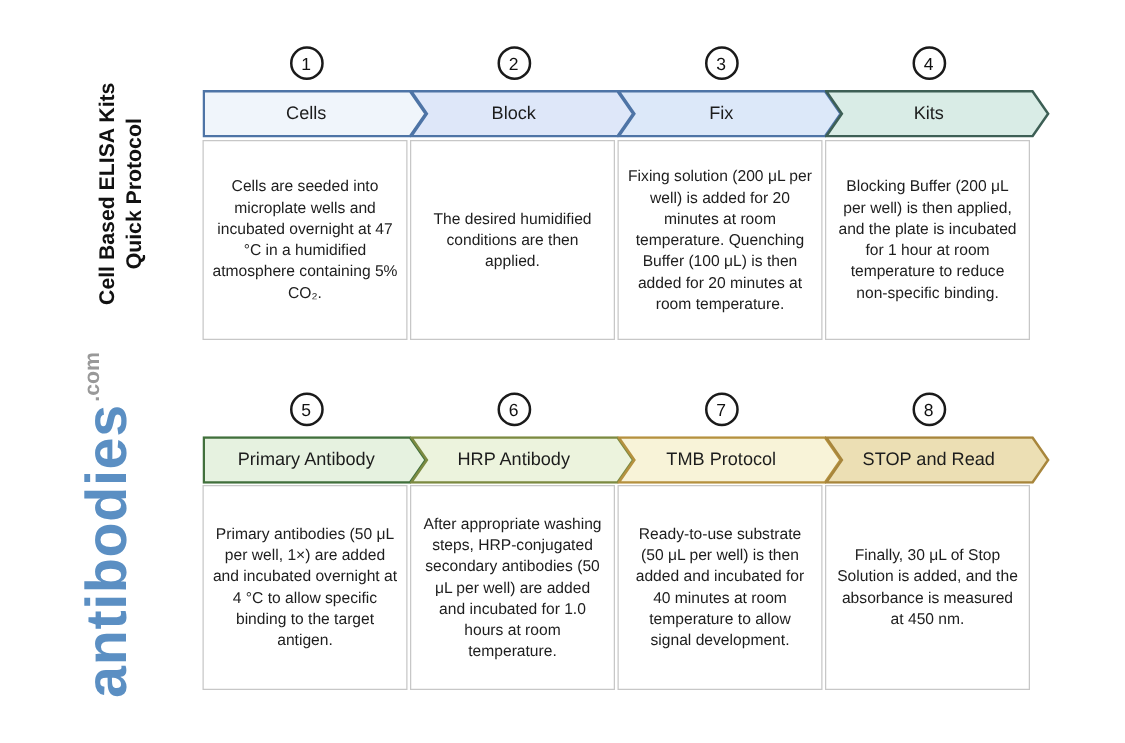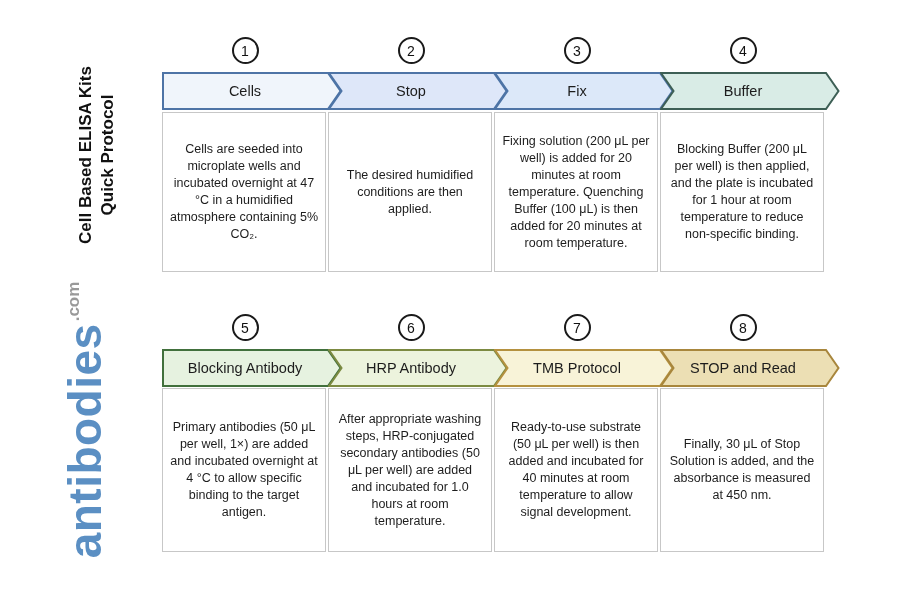--- a/index.html
+++ b/index.html
@@ -79,21 +79,21 @@
   </div>
 
   <div class="step" style="left: 166px; z-index: 2;">
     <div class="circle">
       <span class="num">2</span>
     </div>
     <div class="arrow-wrap">
       <svg class="arrow-svg" viewBox="0 0 180 38" preserveAspectRatio="none">
         <path class="arrow-path" stroke-width="2" d="M1,1 L166,1 L178.5,19 L166,37 L1,37 L13.5,19 Z" fill="#dee7f9" stroke="#4e74a6"></path>
       </svg>
-      <div class="arrow-label">Stop</div>
+      <div class="arrow-label">Block</div>
     </div>
     <div class="desc-box">
       <p class="desc-text">The desired humidified conditions are then applied.</p>
     </div>
   </div>
 
   <div class="step" style="left: 332px; z-index: 3;">
     <div class="circle">
       <span class="num">3</span>
     </div>
@@ -109,37 +109,37 @@
   </div>
 
   <div class="step" style="left: 498px; z-index: 4;">
     <div class="circle">
       <span class="num">4</span>
     </div>
     <div class="arrow-wrap">
       <svg class="arrow-svg" viewBox="0 0 180 38" preserveAspectRatio="none">
         <path class="arrow-path" stroke-width="2" d="M1,1 L166,1 L178.5,19 L166,37 L1,37 L13.5,19 Z" fill="#d9ece6" stroke="#3d5f55"></path>
       </svg>
-      <div class="arrow-label">Buffer</div>
+      <div class="arrow-label">Kits</div>
     </div>
     <div class="desc-box">
       <p class="desc-text">Blocking Buffer (200 μL per well) is then applied, and the plate is incubated for 1 hour at room temperature to reduce non-specific binding.</p>
     </div>
   </div>
 </div>
   <div class="row" id="row2">
   <div class="step" style="left: 0px; z-index: 1;">
     <div class="circle">
       <span class="num">5</span>
     </div>
     <div class="arrow-wrap">
       <svg class="arrow-svg" viewBox="0 0 180 38" preserveAspectRatio="none">
         <path class="arrow-path" stroke-width="2" d="M1,1 L166,1 L178.5,19 L166,37 L1,37 Z" fill="#e6f2e0" stroke="#41703c"></path>
       </svg>
-      <div class="arrow-label">Blocking Antibody</div>
+      <div class="arrow-label">Primary Antibody</div>
     </div>
     <div class="desc-box">
       <p class="desc-text">Primary antibodies (50 μL per well, 1×) are added and incubated overnight at 4 °C to allow specific binding to the target antigen.</p>
     </div>
   </div>
 
   <div class="step" style="left: 166px; z-index: 2;">
     <div class="circle">
       <span class="num">6</span>
     </div>

